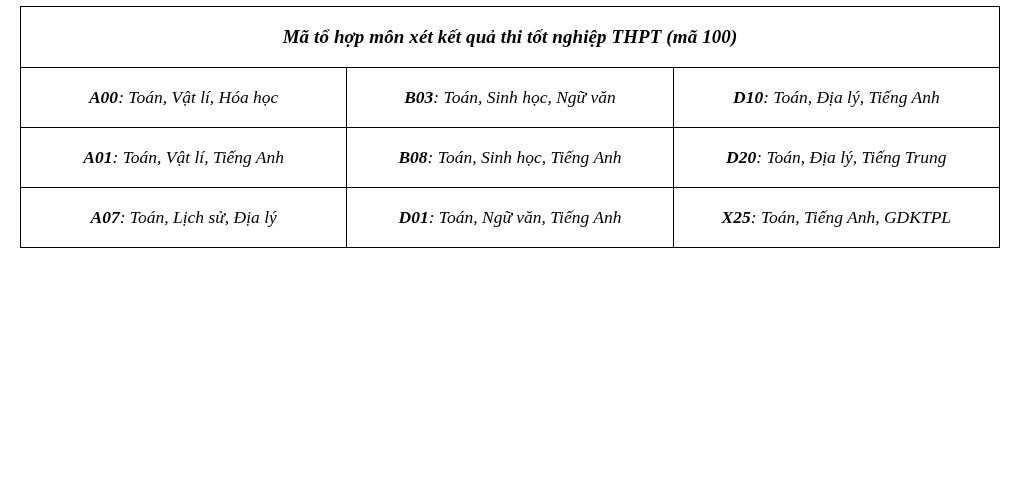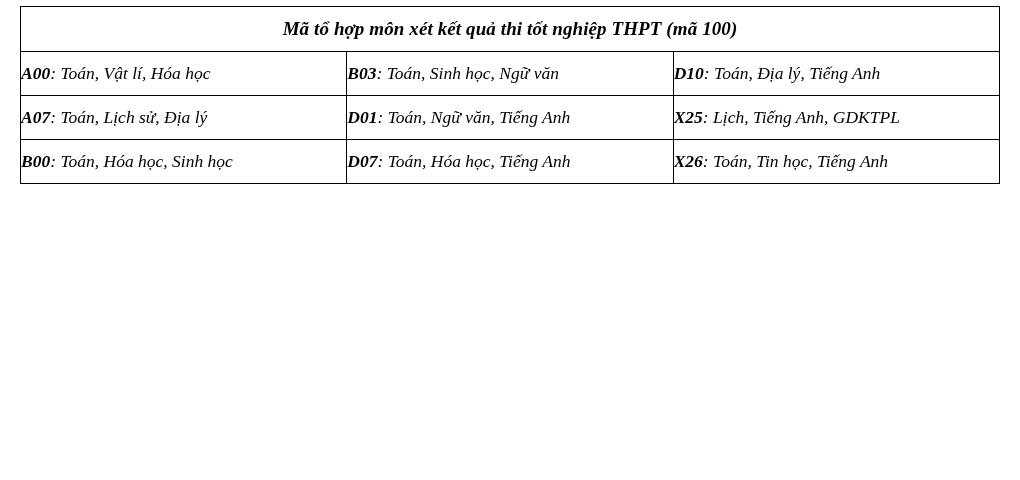--- a/index.html
+++ b/index.html
@@ -21,38 +21,39 @@
     box-sizing: border-box;
   }
   table.combo-table {
     border-collapse: collapse;
     width: 980px;
     margin: 6px 20px 0 20px;
     table-layout: fixed;
   }
   table.combo-table td, table.combo-table th {
     border: 1.4px solid #000000;
-    padding: 0;
+    padding: 8px;
     vertical-align: middle;
   }
   .title-cell {
     height: 44px;
     text-align: center;
     font-weight: bold;
     font-style: italic;
     font-size: 19px;
     letter-spacing: 0.1px;
   }
   .combo-cell {
     height: 43px;
     padding: 0 10px 0 14px;
     font-size: 17.5px;
     font-style: italic;
     white-space: nowrap;
     overflow: hidden;
+    text-align: center;
   }
   .combo-code {
     font-weight: bold;
     font-style: italic;
   }
   .combo-subjects {
     font-style: italic;
   }
   .empty-cell {
     height: 43px;
@@ -73,35 +74,35 @@
         </td>
         <td class="combo-cell">
           <span class="combo-code">B03</span><span class="combo-subjects">: </span><span class="combo-subjects">Toán, Sinh học, Ngữ văn</span>
         </td>
         <td class="combo-cell">
           <span class="combo-code">D10</span><span class="combo-subjects">: </span><span class="combo-subjects">Toán, Địa lý, Tiếng Anh</span>
         </td>
       </tr>
       <tr>
         <td class="combo-cell">
+          <span class="combo-code">A01</span><span class="combo-subjects">: </span><span class="combo-subjects">Toán, Vật lí, Tiếng Anh</span>
+        </td>
+        <td class="combo-cell">
+          <span class="combo-code">B08</span><span class="combo-subjects">: </span><span class="combo-subjects">Toán, Sinh học, Tiếng Anh</span>
+        </td>
+        <td class="combo-cell">
+          <span class="combo-code">D20</span><span class="combo-subjects">: </span><span class="combo-subjects">Toán, Địa lý, Tiếng Trung</span>
+        </td>
+      </tr>
+      <tr>
+        <td class="combo-cell">
           <span class="combo-code">A07</span><span class="combo-subjects">: </span><span class="combo-subjects">Toán, Lịch sử, Địa lý</span>
         </td>
         <td class="combo-cell">
           <span class="combo-code">D01</span><span class="combo-subjects">: </span><span class="combo-subjects">Toán, Ngữ văn, Tiếng Anh</span>
         </td>
         <td class="combo-cell">
-          <span class="combo-code">X25</span><span class="combo-subjects">: </span><span class="combo-subjects">Lịch, Tiếng Anh, GDKTPL</span>
-        </td>
-      </tr>
-      <tr>
-        <td class="combo-cell">
-          <span class="combo-code">B00</span><span class="combo-subjects">: </span><span class="combo-subjects">Toán, Hóa học, Sinh học</span>
-        </td>
-        <td class="combo-cell">
-          <span class="combo-code">D07</span><span class="combo-subjects">: </span><span class="combo-subjects">Toán, Hóa học, Tiếng Anh</span>
-        </td>
-        <td class="combo-cell">
-          <span class="combo-code">X26</span><span class="combo-subjects">: </span><span class="combo-subjects">Toán, Tin học, Tiếng Anh</span>
+          <span class="combo-code">X25</span><span class="combo-subjects">: </span><span class="combo-subjects">Toán, Tiếng Anh, GDKTPL</span>
         </td>
       </tr>
     </tbody>
   </table>
 </div>
 
 </body></html>

